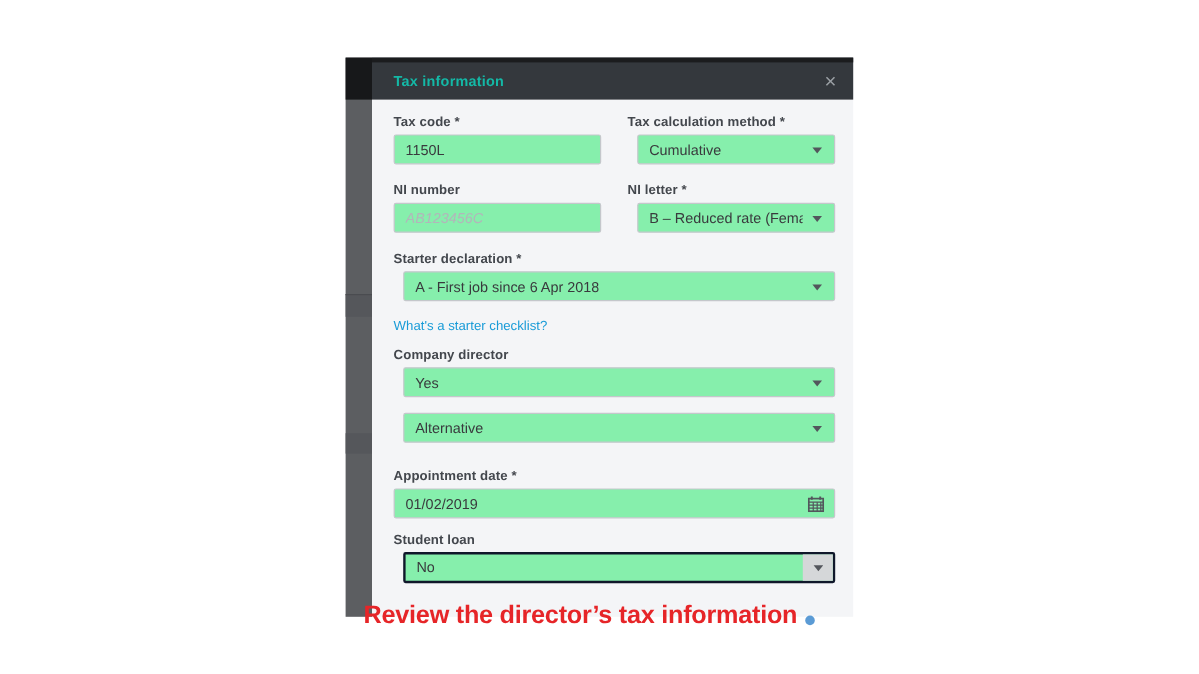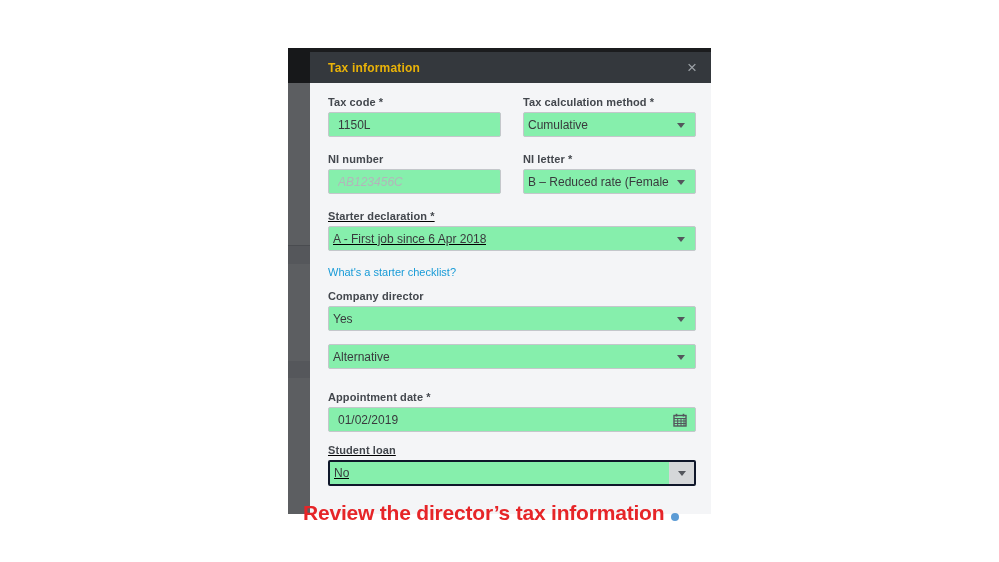--- a/index.html
+++ b/index.html
@@ -46,21 +46,21 @@
   .modal-header {
     height: 35px;
     background: #34383d;
     border-top: 4px solid #1b1c1e;
     display: flex;
     align-items: center;
     justify-content: space-between;
     padding: 0 14px 0 18px;
   }
   .modal-title {
-    color: #eab308;
+    color: #14b8a6;
     font-size: 12px;
     font-weight: 600;
     letter-spacing: 0.2px;
   }
   .close-btn {
     color: #9ba0a5;
     font-size: 17px;
     line-height: 17px;
     cursor: pointer;
     font-weight: 400;
@@ -73,21 +73,21 @@
   .row-2col {
     display: grid;
     grid-template-columns: 173px 173px;
     column-gap: 22px;
   }
 
   .field { margin-bottom: 16px; }
   .field.mb12 { margin-bottom: 12px; }
   .field.mb13 { margin-bottom: 13px; }
   .field.mb22 { margin-bottom: 22px; }
-  .field.mb0 { margin-bottom: 0; text-decoration: underline; }
+  .field.mb0 { margin-bottom: 0; }
 
   .field-label {
     display: block;
     font-size: 11px;
     line-height: 12px;
     font-weight: 600;
     color: #43474d;
     margin-bottom: 4px;
     letter-spacing: 0.1px;
   }
@@ -112,21 +112,21 @@
     font-family: "Liberation Sans", "DejaVu Sans", sans-serif;
     font-size: 12px;
     color: #393a3d;
     padding: 0 9px;
   }
   .text-input input::placeholder {
     color: #b2b6ba;
     font-style: italic;
     opacity: 1;
   }
-  .select { padding: 0 26px 0 4px; cursor: pointer; }
+  .select { padding: 0 26px 0 9px; cursor: pointer; margin-left: 8px; }
   .select-value {
     white-space: nowrap;
     overflow: hidden;
   }
   .caret {
     position: absolute;
     right: 10px; top: 50%;
     margin-top: -2px;
     width: 0; height: 0;
     border-left: 4px solid transparent;

